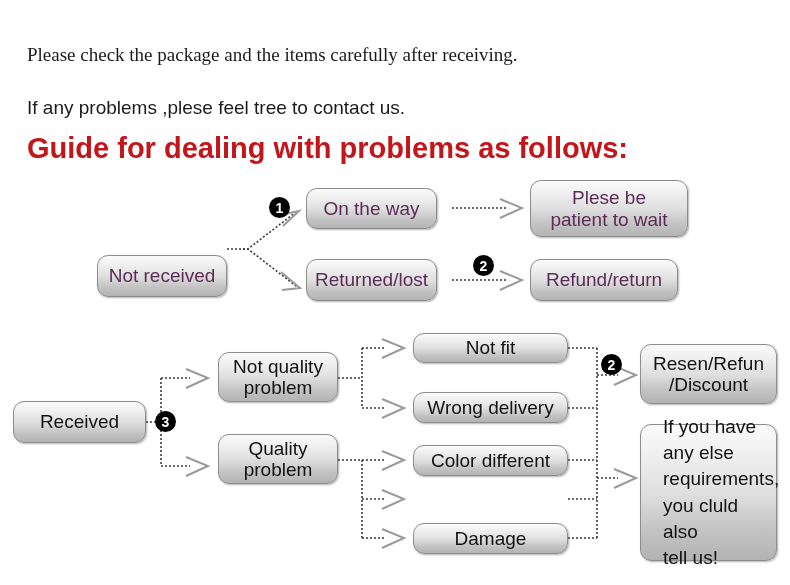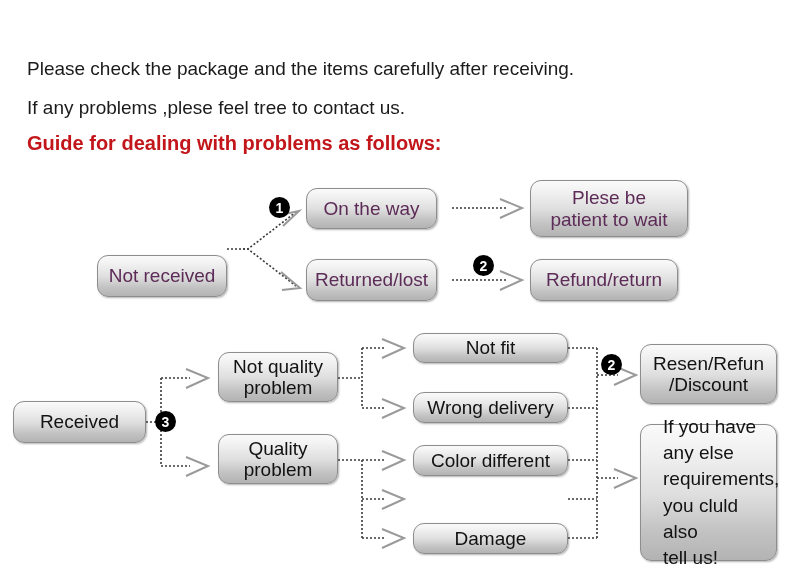--- a/index.html
+++ b/index.html
@@ -20,28 +20,28 @@
 
   
   .intro-line {
     position: absolute;
     left: 27px;
     font-size: 19px;
     color: #1b1b1b;
     white-space: nowrap;
     letter-spacing: 0px;
   }
-  #intro-1 { top: 58px; }
+  #intro-1 { top: 44px; font-family: Liberation Serif, serif; }
   #intro-2 { top: 97px; }
 
   #guide-title {
     position: absolute;
     left: 27px;
     top: 132px;
-    font-size: 20px;
+    font-size: 29px;
     font-weight: bold;
     color: #c2161b;
     white-space: nowrap;
   }
 
   
   .node {
     position: absolute;
     box-sizing: border-box;
     border: 1px solid #8d8d8d;

